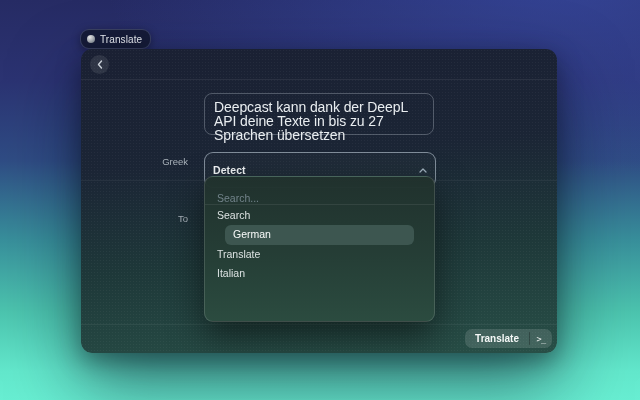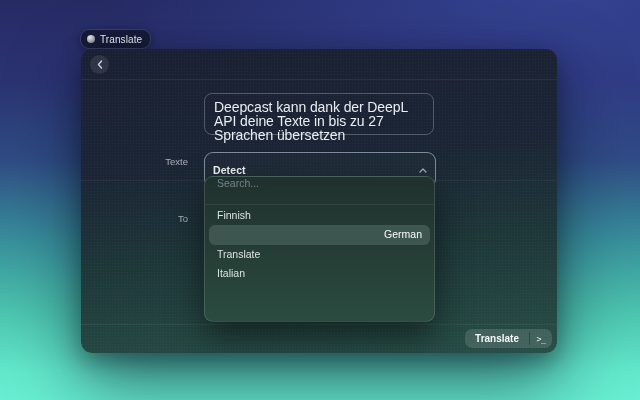--- a/index.html
+++ b/index.html
@@ -64,28 +64,28 @@
 
   .section-divider { position:absolute; left:0; right:0; top:131px; height:1px; background:rgba(255,255,255,0.05); }
 
   
   .dropdown {
     position:absolute; left:123px; top:127px; width:231px; height:146px; box-sizing:border-box;
     border:1px solid rgba(255,255,255,0.14); border-radius:9px; overflow:hidden; z-index:5;
     background:linear-gradient(180deg, rgba(33,49,45,0.98) 0%, rgba(38,62,54,0.98) 55%, rgba(44,76,64,0.98) 100%);
     box-shadow:0 14px 34px rgba(0,0,0,0.5);
   }
-  .dropdown-search { height:28px; box-sizing:border-box; display:flex; align-items:flex-start;
+  .dropdown-search { height:28px; box-sizing:border-box; display:flex; align-items:flex-end;
     padding:0 12px; border-bottom:1px solid rgba(255,255,255,0.08); }
   .search-input { width:100%; background:transparent; border:none; outline:none; padding:0;
     font-family:inherit; font-size:10.5px; color:#dfe5e5; }
   .search-input::placeholder { color:#72838a; }
   .dropdown-list { padding:1px 0; }
   .option { height:19.3px; line-height:19.3px; padding:0 12px; font-size:10.5px; color:#dce2e2; cursor:pointer; }
-  .option.selected { margin:0 4px; padding:0 8px; border-radius:6px; background:#3d5650; color:#fafcfb;text-align:right; }
+  .option.selected { margin:0 20px; padding:0 8px; border-radius:6px; background:#3d5650; color:#fafcfb; }
 
   
   .bottom-divider { position:absolute; left:0; right:0; top:275px; height:1px; background:rgba(255,255,255,0.06); }
   .action-group {
     position:absolute; right:5px; top:280px; height:19px;
     display:flex; align-items:stretch; border-radius:7px; overflow:hidden;
     background:rgba(255,255,255,0.13); cursor:pointer;
   }
   .action-label { display:flex; align-items:center; padding:0 10px; font-size:10px; font-weight:600; color:#f4f7f6; }
   .action-sep { width:1px; margin:3px 0; background:rgba(0,0,0,0.28); }
@@ -106,39 +106,39 @@
 
     <div class="back-btn">
       <svg width="6" height="9" viewBox="0 0 6 9">
         <polyline points="4.5,1 1.5,4.5 4.5,8" fill="none" stroke="#c9d0d8" stroke-width="1.4" stroke-linecap="round" stroke-linejoin="round"></polyline>
       </svg>
     </div>
     <div class="header-divider"></div>
 
     <div class="text-box">Deepcast kann dank der DeepL API deine Texte in bis zu 27 Sprachen übersetzen</div>
 
-    <div class="field-label from-label">Texte</div>
+    <div class="field-label from-label">Greek</div>
 
     <div class="select-field">
       <span class="select-value">Detect</span>
       <svg width="8" height="5" viewBox="0 0 8 5">
         <polyline points="1,4 4,1 7,4" fill="none" stroke="#9fb0bd" stroke-width="1.3" stroke-linecap="round" stroke-linejoin="round"></polyline>
       </svg>
     </div>
 
     <div class="section-divider"></div>
 
     <div class="field-label to-label">To</div>
 
     <div class="dropdown">
       <div class="dropdown-search">
         <input class="search-input" placeholder="Search..." style="">
       </div>
       <div class="dropdown-list">
-        <div class="option">Finnish</div>
+        <div class="option">Search</div>
         <div class="option selected">German</div>
         <div class="option">Translate</div>
         <div class="option">Italian</div>
       </div>
     </div>
 
     <div class="bottom-divider"></div>
     <div class="action-group">
       <span class="action-label">Translate</span>
       <span class="action-sep"></span>

